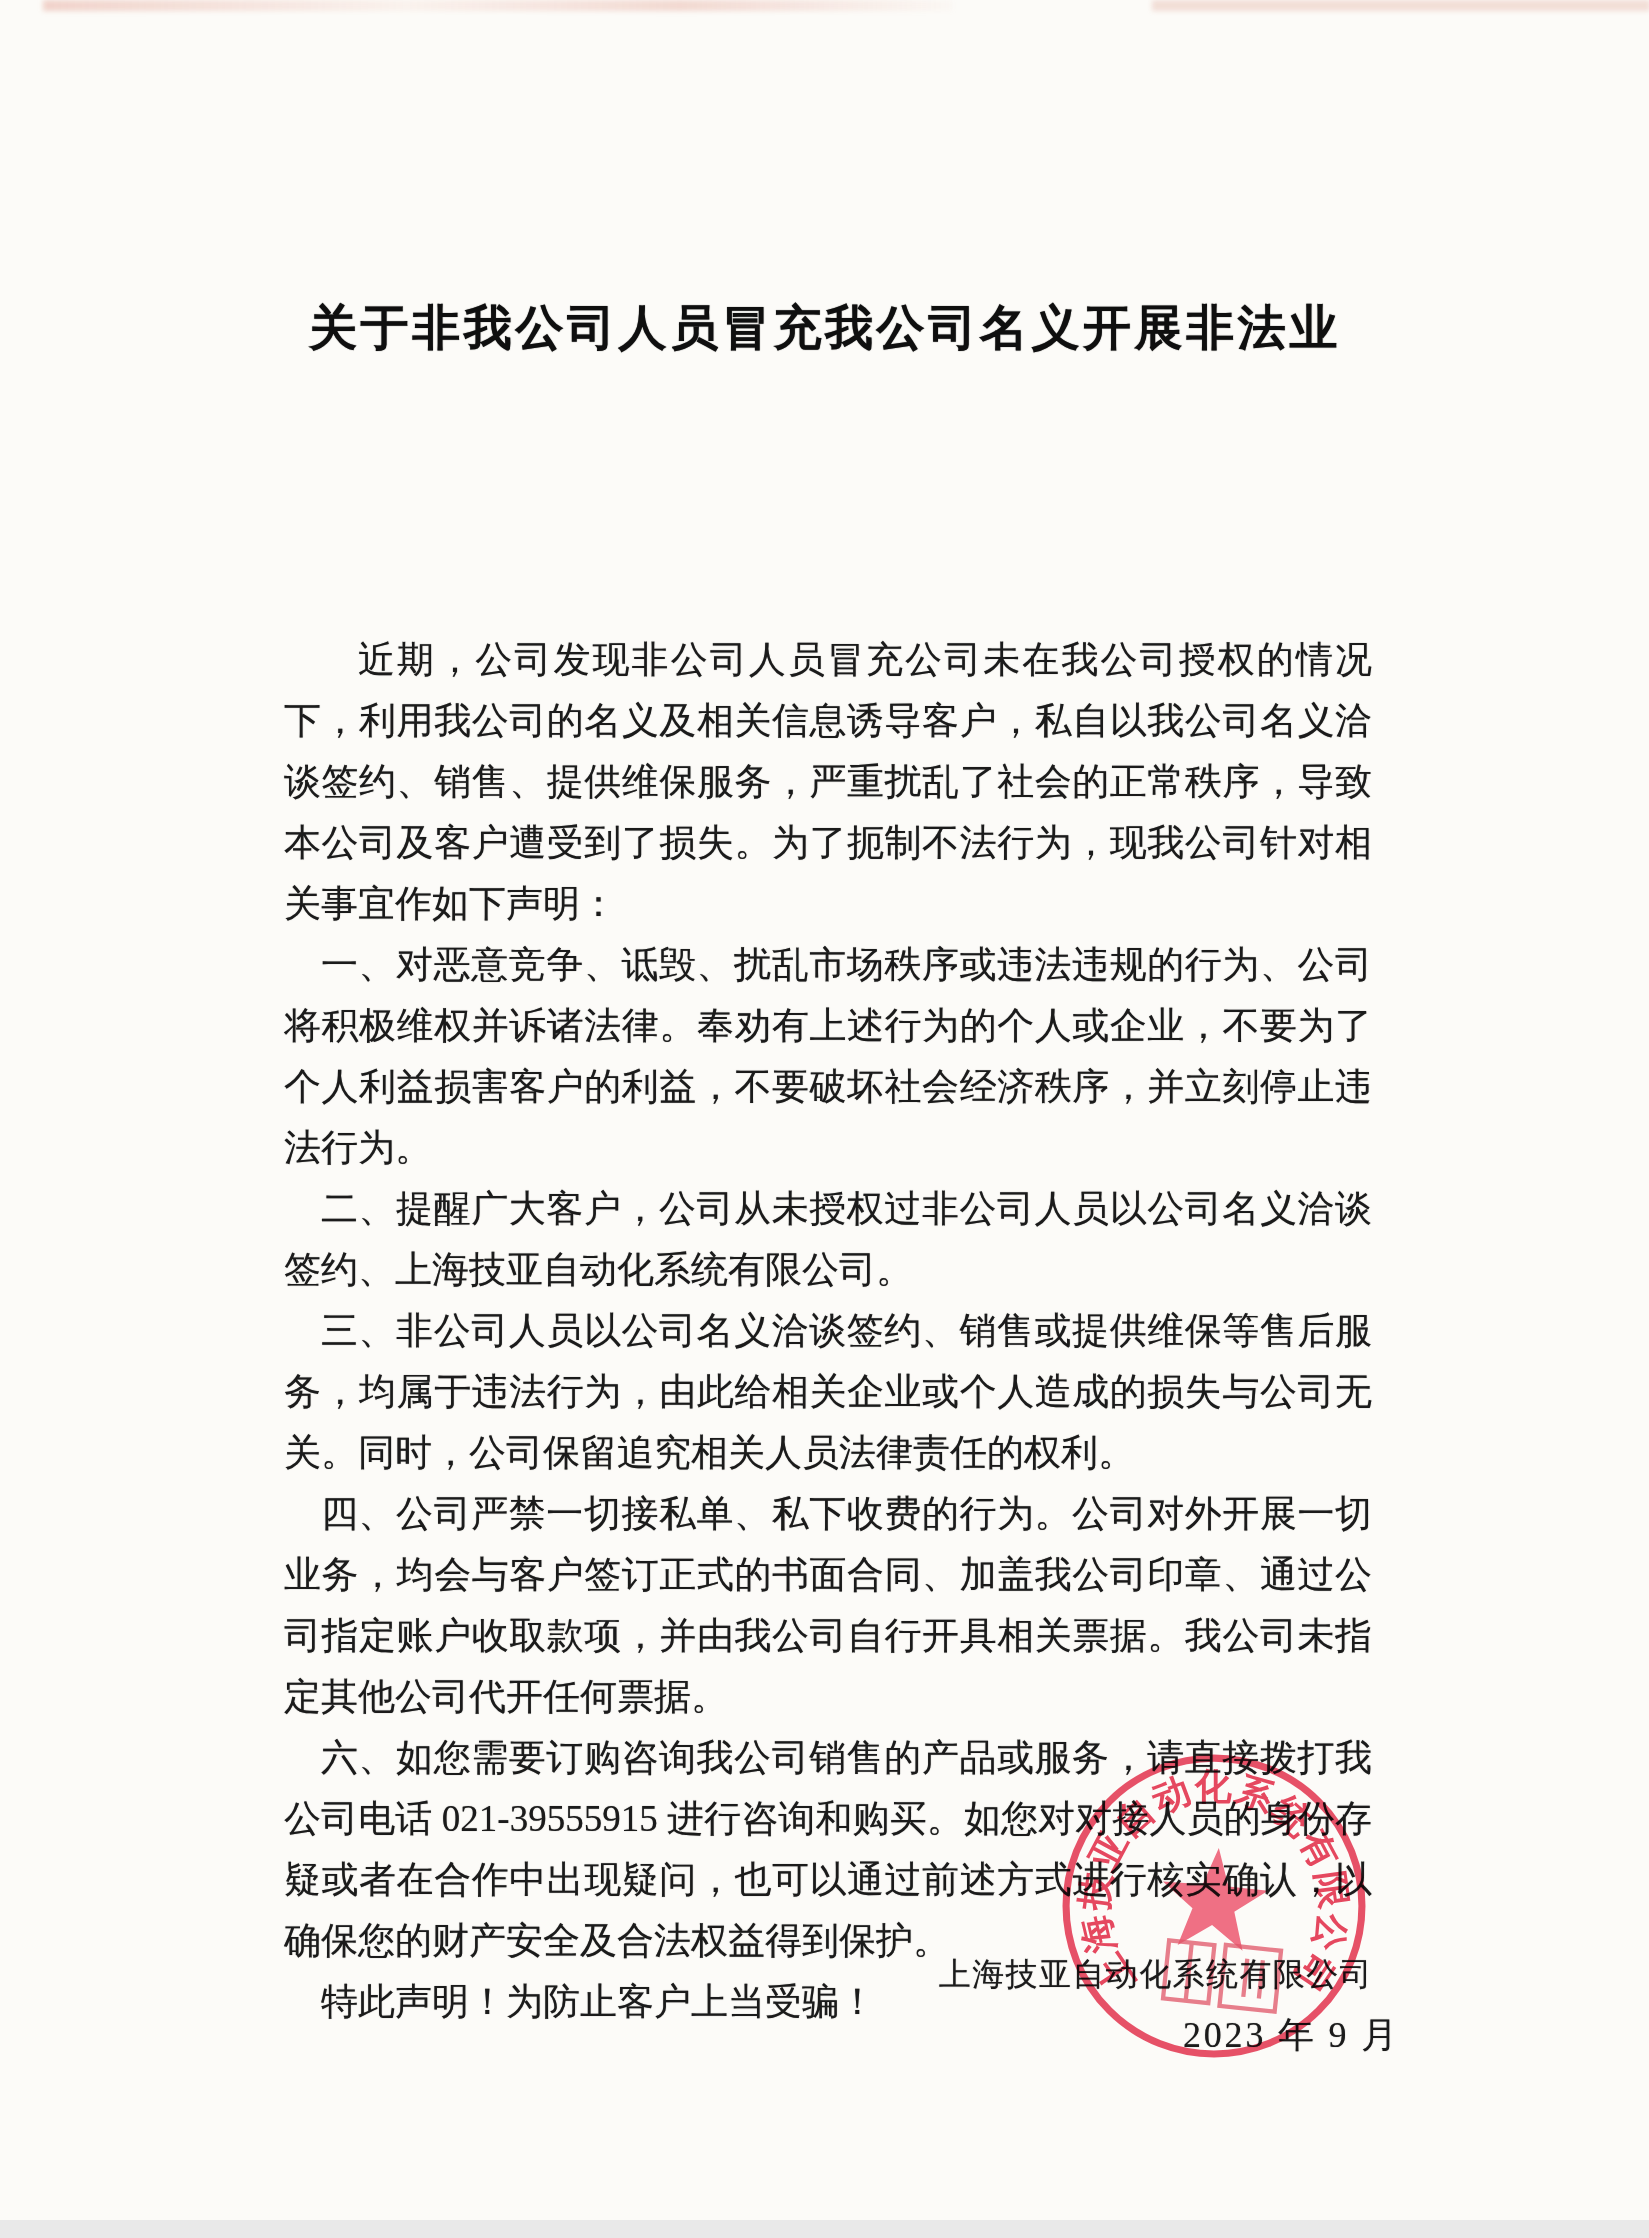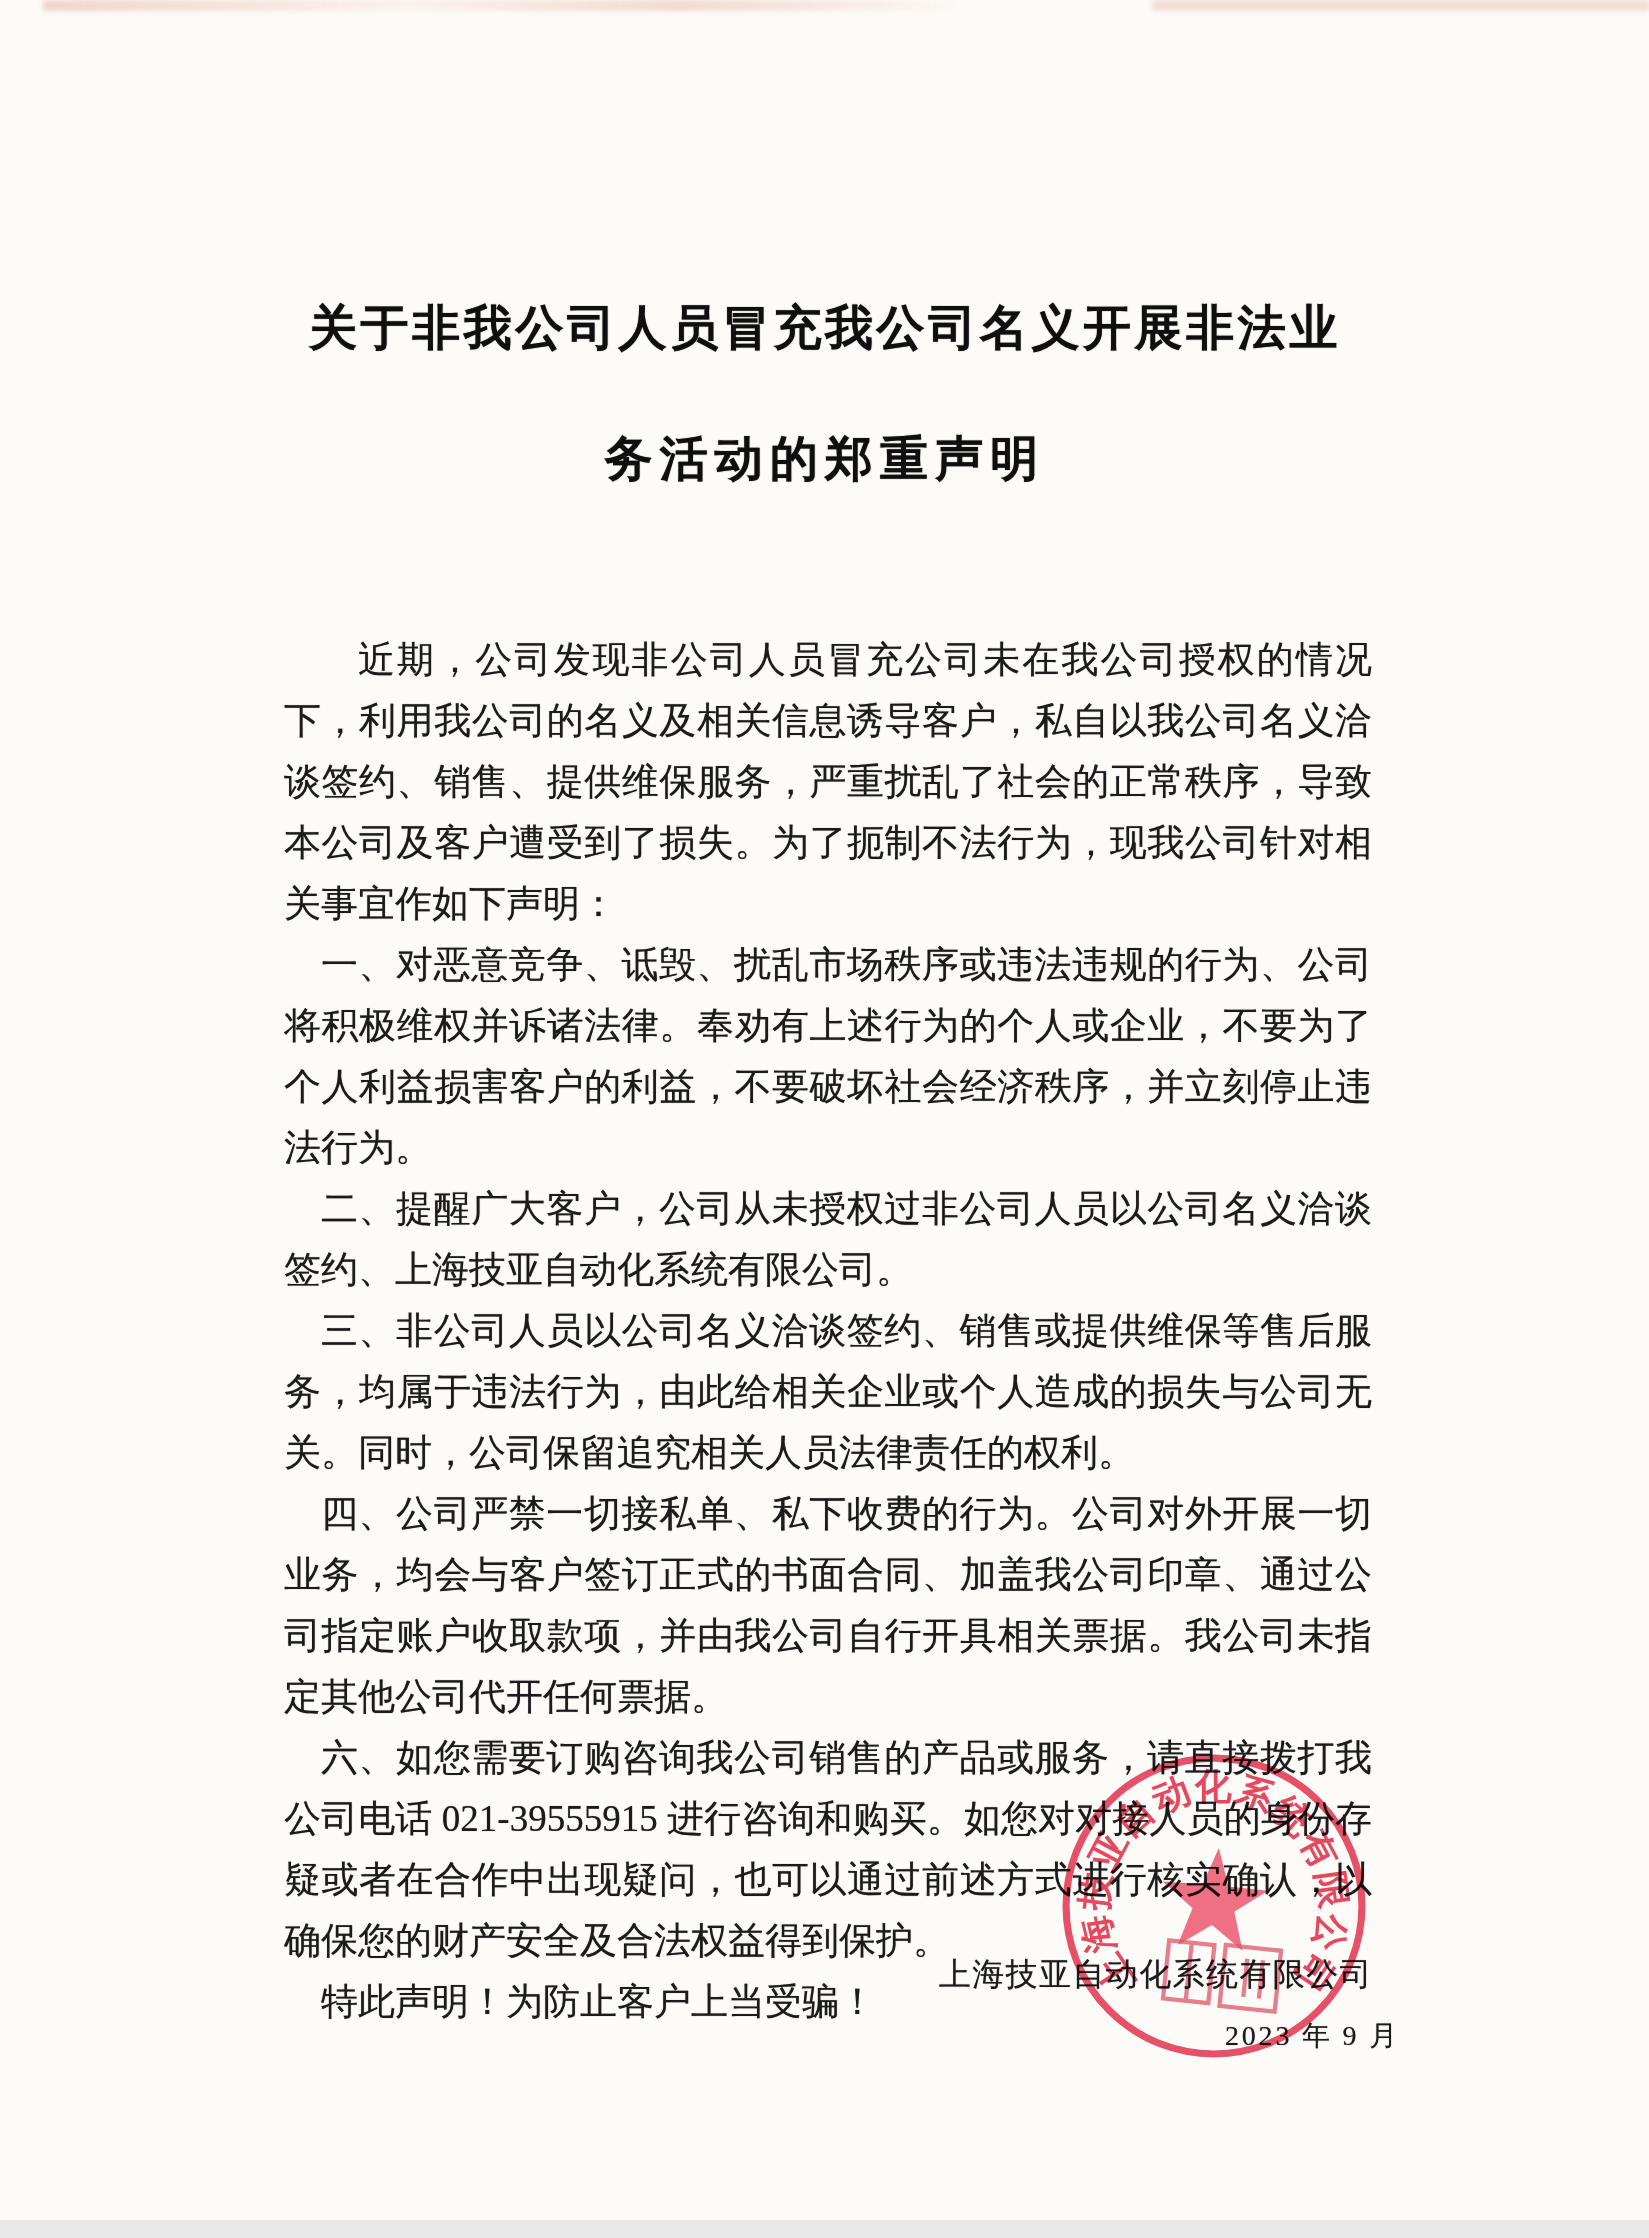--- a/index.html
+++ b/index.html
@@ -39,21 +39,21 @@
   p.item    { text-indent:1em; }
   p.closing { text-indent:1em; }
 
   .signature {
     position:absolute; top:1956px; right:277px;
     font-size:32px; line-height:37px; letter-spacing:1.4px;
     text-shadow:0 0 0.9px rgba(25,25,25,.6);
   }
   .date {
     position:absolute; top:2017px; right:250px;
-    font-size:28px; line-height:37px; letter-spacing:2.8px;
+    font-size:36px; line-height:37px; letter-spacing:2.8px;
     text-shadow:0 0 0.9px rgba(25,25,25,.6);
   }
 
   .stamp {
     position:absolute; left:1049px; top:1741px;
     width:330px; height:330px;
     mix-blend-mode:multiply; opacity:.93;
     pointer-events:none;
   }
   .seal-text {
@@ -64,21 +64,20 @@
 </head>
 <body>
 
 <div class="page">
 
   <div class="artifact left"></div>
   <div class="artifact right"></div>
 
   <div class="title">
     <div class="title-line">关于非我公司人员冒充我公司名义开展非法业</div>
-    <div class="title-line second">务活动的郑重声明</div>
   </div>
 
   <div class="body-text">
     <p class="intro">近期，公司发现非公司人员冒充公司未在我公司授权的情况下，利用我公司的名义及相关信息诱导客户，私自以我公司名义洽谈签约、销售、提供维保服务，严重扰乱了社会的正常秩序，导致本公司及客户遭受到了损失。为了扼制不法行为，现我公司针对相关事宜作如下声明：</p>
     <p class="item">一、对恶意竞争、诋毁、扰乱市场秩序或违法违规的行为、公司将积极维权并诉诸法律。奉劝有上述行为的个人或企业，不要为了个人利益损害客户的利益，不要破坏社会经济秩序，并立刻停止违法行为。</p>
     <p class="item">二、提醒广大客户，公司从未授权过非公司人员以公司名义洽谈签约、上海技亚自动化系统有限公司。</p>
     <p class="item">三、非公司人员以公司名义洽谈签约、销售或提供维保等售后服务，均属于违法行为，由此给相关企业或个人造成的损失与公司无关。同时，公司保留追究相关人员法律责任的权利。</p>
     <p class="item">四、公司严禁一切接私单、私下收费的行为。公司对外开展一切业务，均会与客户签订正式的书面合同、加盖我公司印章、通过公司指定账户收取款项，并由我公司自行开具相关票据。我公司未指定其他公司代开任何票据。</p>
     <p class="item">六、如您需要订购咨询我公司销售的产品或服务，请直接拨打我公司电话 021-39555915 进行咨询和购买。如您对对接人员的身份存疑或者在合作中出现疑问，也可以通过前述方式进行核实确认，以确保您的财产安全及合法权益得到保护。</p>
     <p class="closing">特此声明！为防止客户上当受骗！</p>

